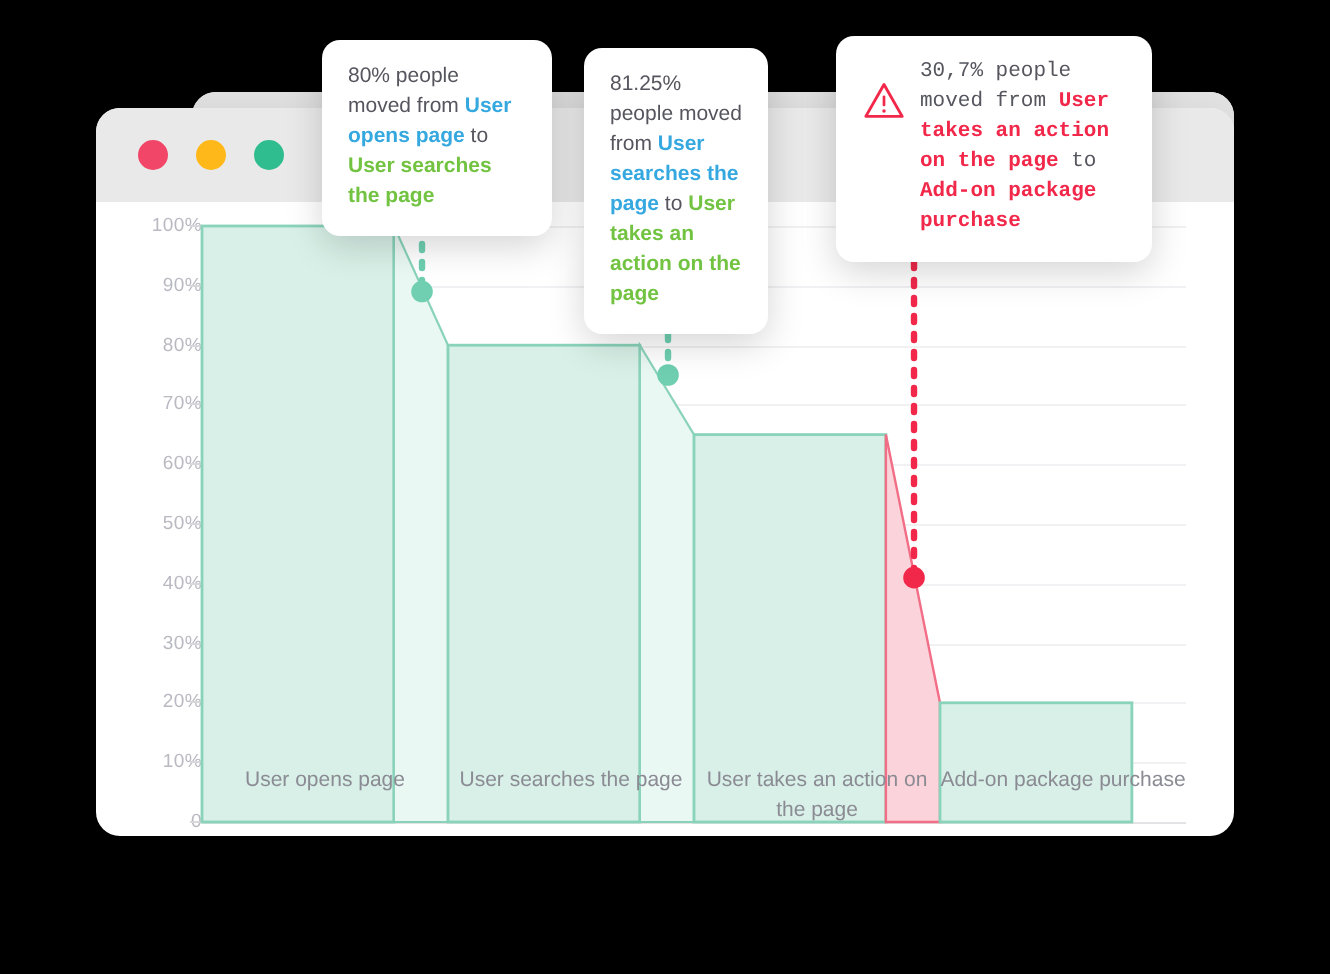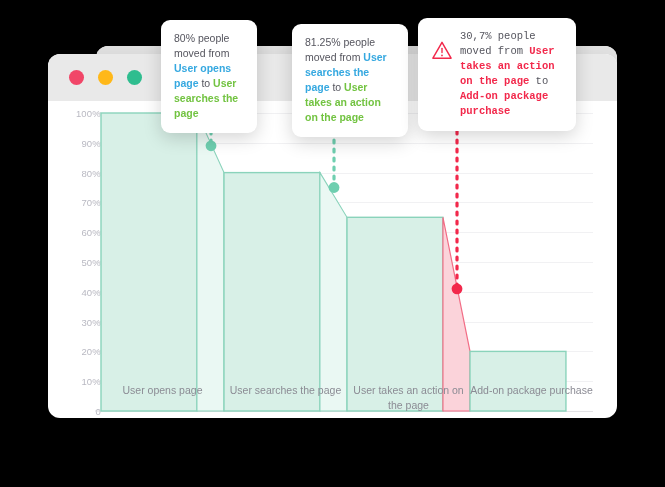--- a/index.html
+++ b/index.html
@@ -78,22 +78,22 @@
     position:absolute;background:#ffffff;border-radius:9px;
     box-shadow:0 5px 18px rgba(0,0,0,.17);
     padding:11px 13px 12px 13px;
     font-size:10.5px;line-height:15px;color:#55555e;
     box-sizing:border-box;
   }
   .tip b{font-weight:bold;}
   .c-blue{color:#35a8e0;}
   .c-green{color:#72c341;}
   .c-red{color:#f2284b;}
-  #tip1{left:161px;top:20px;width:96px;}
-  #tip2{left:292px;top:24px;width:116px;}
+  #tip1{left:161px;top:20px;width:115px;}
+  #tip2{left:292px;top:24px;width:92px;}
   #tip3{left:418px;top:18px;width:158px;padding-left:42px;font-family:Liberation Mono, monospace;}
   #warn-icon{
     position:absolute;left:13px;top:22px;width:22px;height:20px;
   }
 </style>
 </head>
 <body>
 
 <div id="back-card">
   <div id="back-card-chrome"></div>

